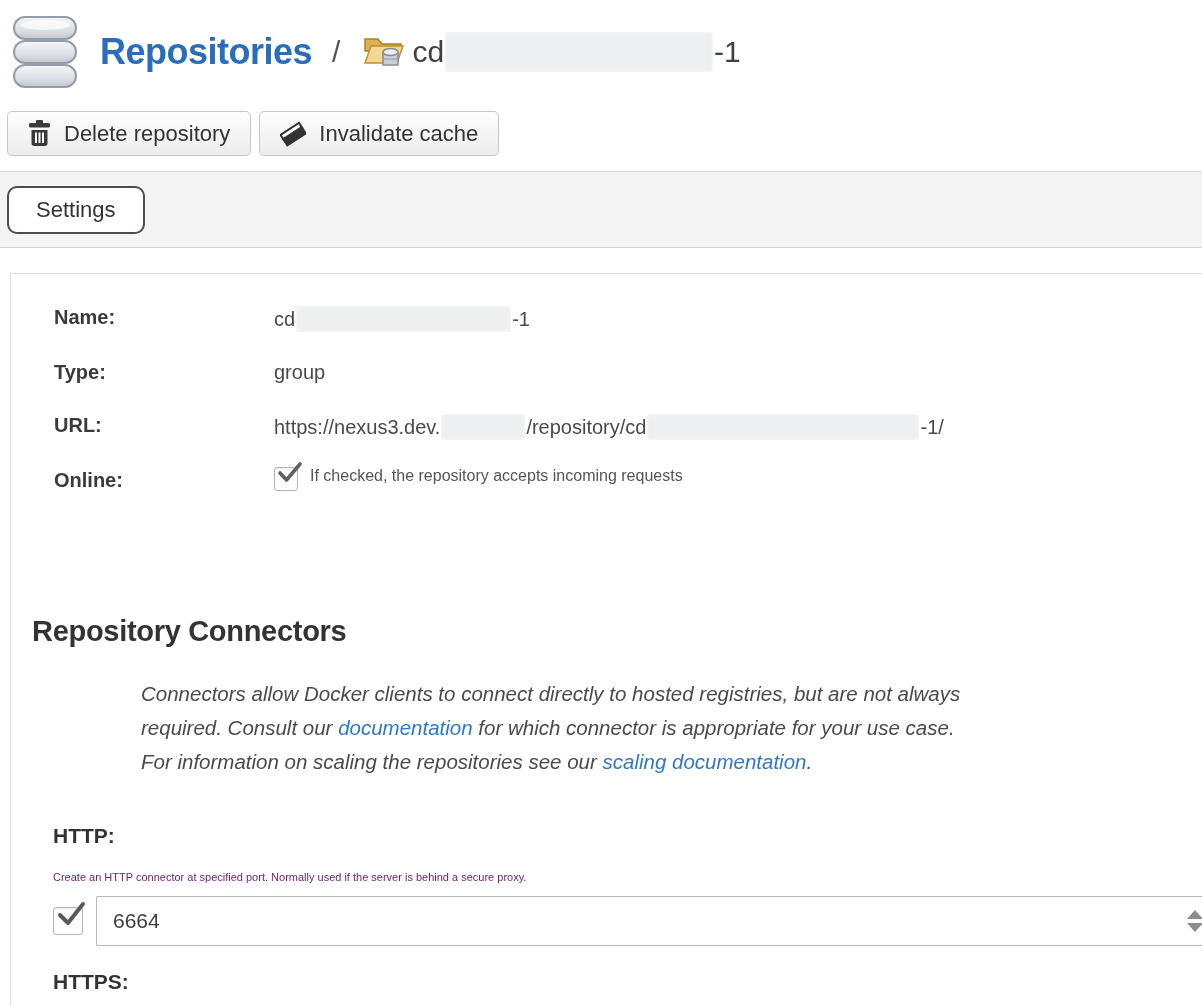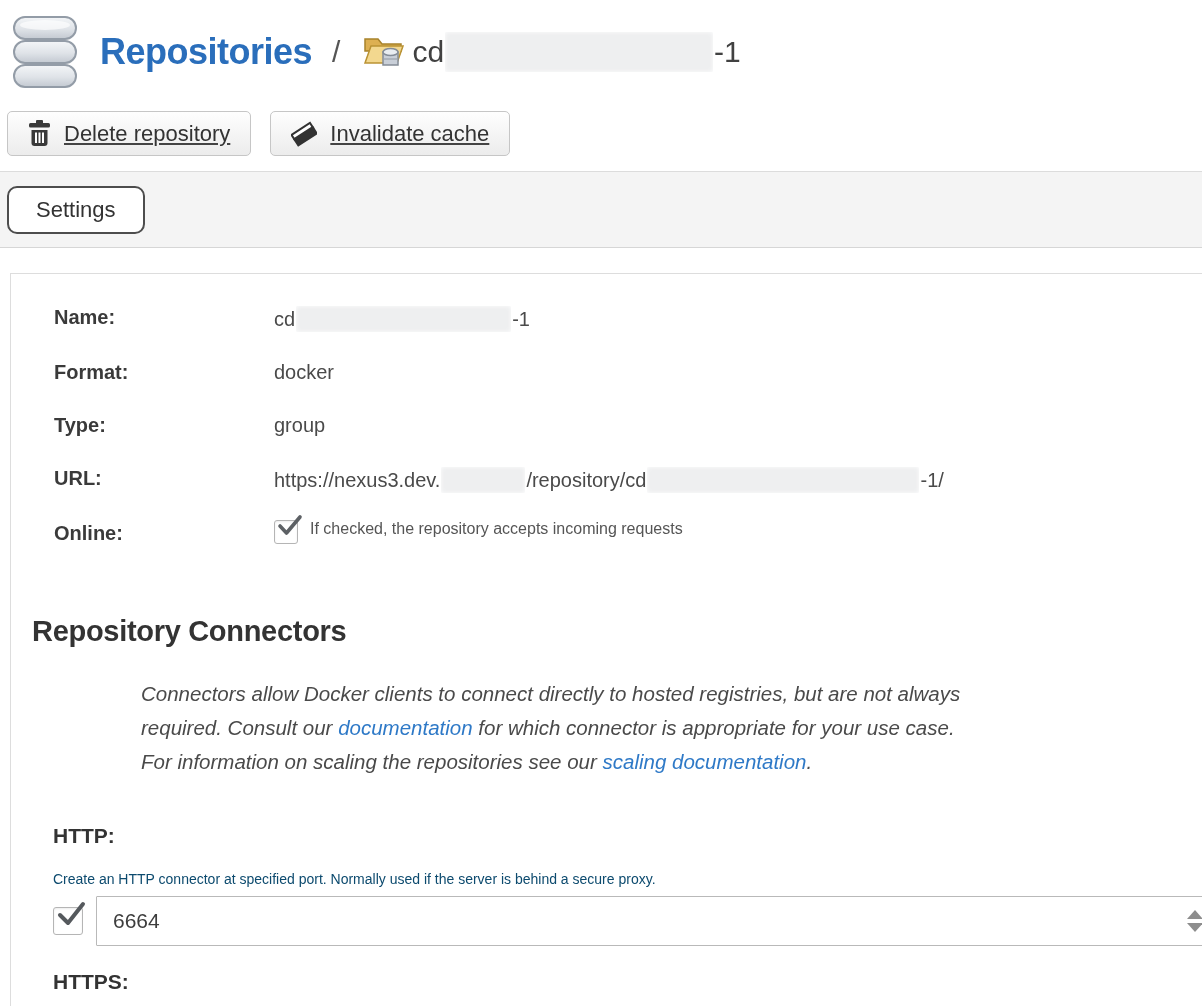--- a/index.html
+++ b/index.html
@@ -18,21 +18,21 @@
   .crumb { font-size:30px; color:#414141; display:flex; align-items:center; }
 
   .redacted {
     display:inline-block; background:#eeeff0; border-radius:2px; vertical-align:middle;
     box-shadow:inset 0 0 4px rgba(255,255,255,.9);
   }
   .redact-crumb { width:268px; height:40px; margin:0 1px; }
   .redact-sm   { height:26px; margin:0 1px; vertical-align:-6px; }
 
   
-  .toolbar { position:absolute; left:7px; top:111px; display:flex; gap:19px;text-decoration:underline; }
+  .toolbar { position:absolute; left:7px; top:111px; display:flex; gap:8px; }
   .btn {
     display:inline-flex; align-items:center; gap:13px; height:45px; padding:0 20px;
     background:linear-gradient(#fefefe,#ececec); border:1px solid #c6c6c6; border-radius:5px;
     font-size:22px; color:#333; cursor:pointer; font-family:inherit;
   }
   .btn svg { flex:0 0 auto; }
 
   
   .tabstrip {
     position:absolute; left:0; top:171px; width:1202px; height:77px;
@@ -67,21 +67,21 @@
 
   
   .section-heading { position:absolute; left:21px; top:341px; font-size:29px; font-weight:bold; color:#333; letter-spacing:-0.3px; }
   .connector-desc {
     position:absolute; left:130px; top:403px; width:845px;
     font-size:20.5px; font-style:italic; color:#4a4a4a; line-height:34px;
   }
   .desc-link { color:#2e79c7; cursor:pointer; text-decoration:none; }
 
   .http-label  { position:absolute; left:42px; top:550px; font-size:21px; font-weight:bold; color:#333; }
-  .http-help   { position:absolute; left:42px; top:597px; font-size:14px; color:#0c4a6e; }
+  .http-help   { position:absolute; left:42px; top:597px; font-size:11px; color:#701a75; }
   .https-label { position:absolute; left:42px; top:696px; font-size:21px; font-weight:bold; color:#333; }
 
   .connector-row { position:absolute; left:42px; top:622px; display:flex; align-items:center; }
   .port-wrap { position:relative; margin-left:13px; width:1113px; height:50px; }
   .port-input {
     width:100%; height:100%; border:1px solid #b9b9b9; background:#fff; border-radius:1px;
     font-size:21px; color:#3d3d3d; padding:0 30px 0 16px; font-family:inherit;
   }
   .spinner { position:absolute; right:6px; top:50%; transform:translateY(-50%); display:flex; flex-direction:column; gap:4px; cursor:pointer; }
   .spin-up    { width:0; height:0; border-left:8px solid transparent; border-right:8px solid transparent; border-bottom:9px solid #8d8d8d; }
@@ -155,24 +155,20 @@
 
   <div class="fields">
 
     <div class="field-row">
       <span class="field-label">Name:</span>
       <span class="field-value">
         <span>cd</span><span class="redacted redact-sm" style="width:215px"></span><span>-1</span>
       </span>
     </div>
 
-    <div class="field-row">
-      <span class="field-label">Format:</span>
-      <span class="field-value">docker</span>
-    </div>
 
     <div class="field-row">
       <span class="field-label">Type:</span>
       <span class="field-value">group</span>
     </div>
 
     <div class="field-row">
       <span class="field-label">URL:</span>
       <span class="field-value">
         <span>https://nexus3.dev.</span><span class="redacted redact-sm" style="width:84px"></span><span>/repository/cd</span><span class="redacted redact-sm" style="width:272px"></span><span>-1/</span>

